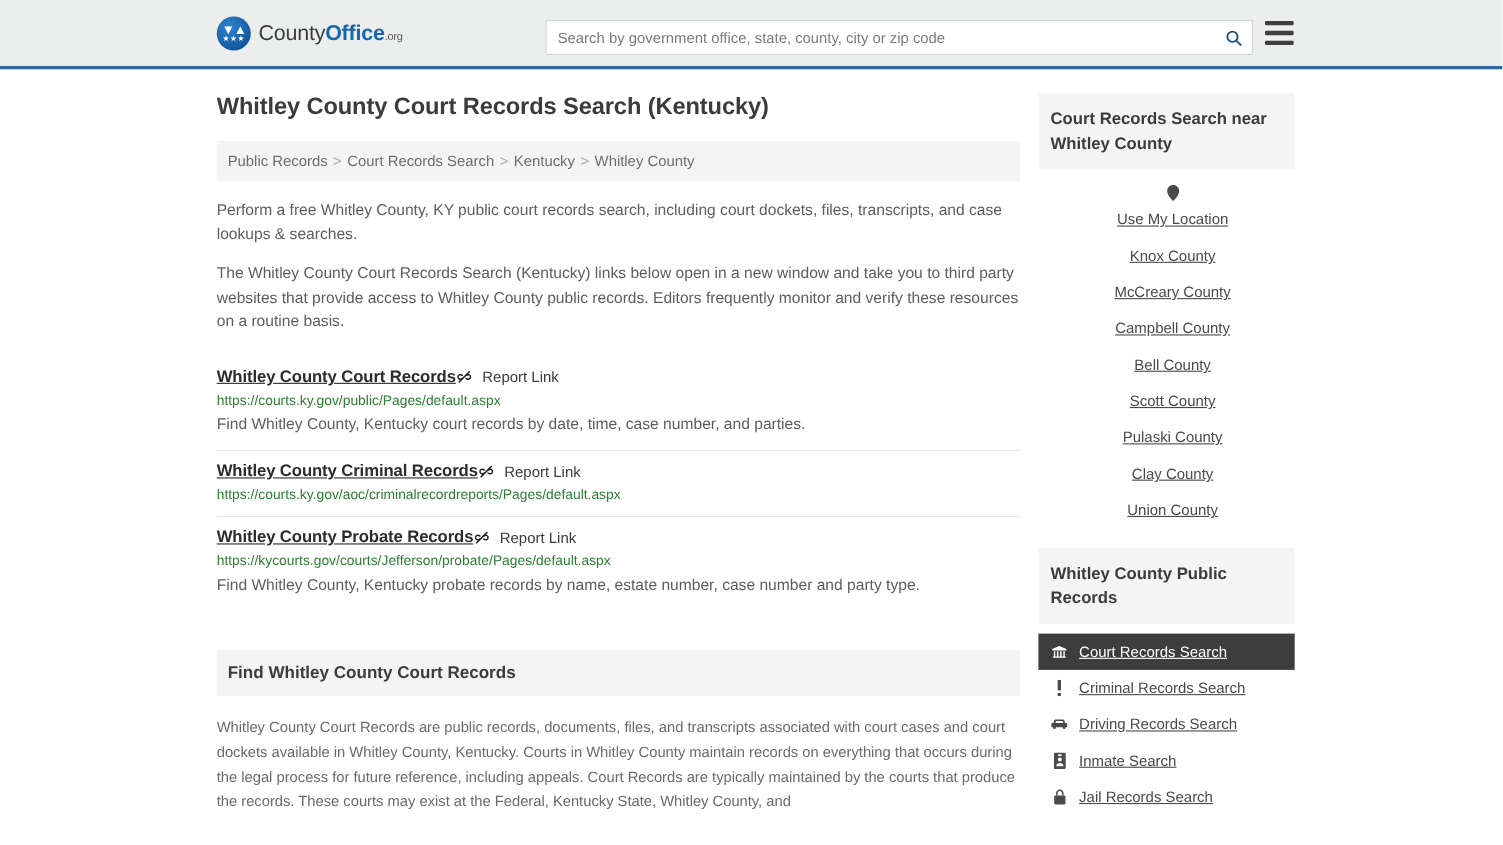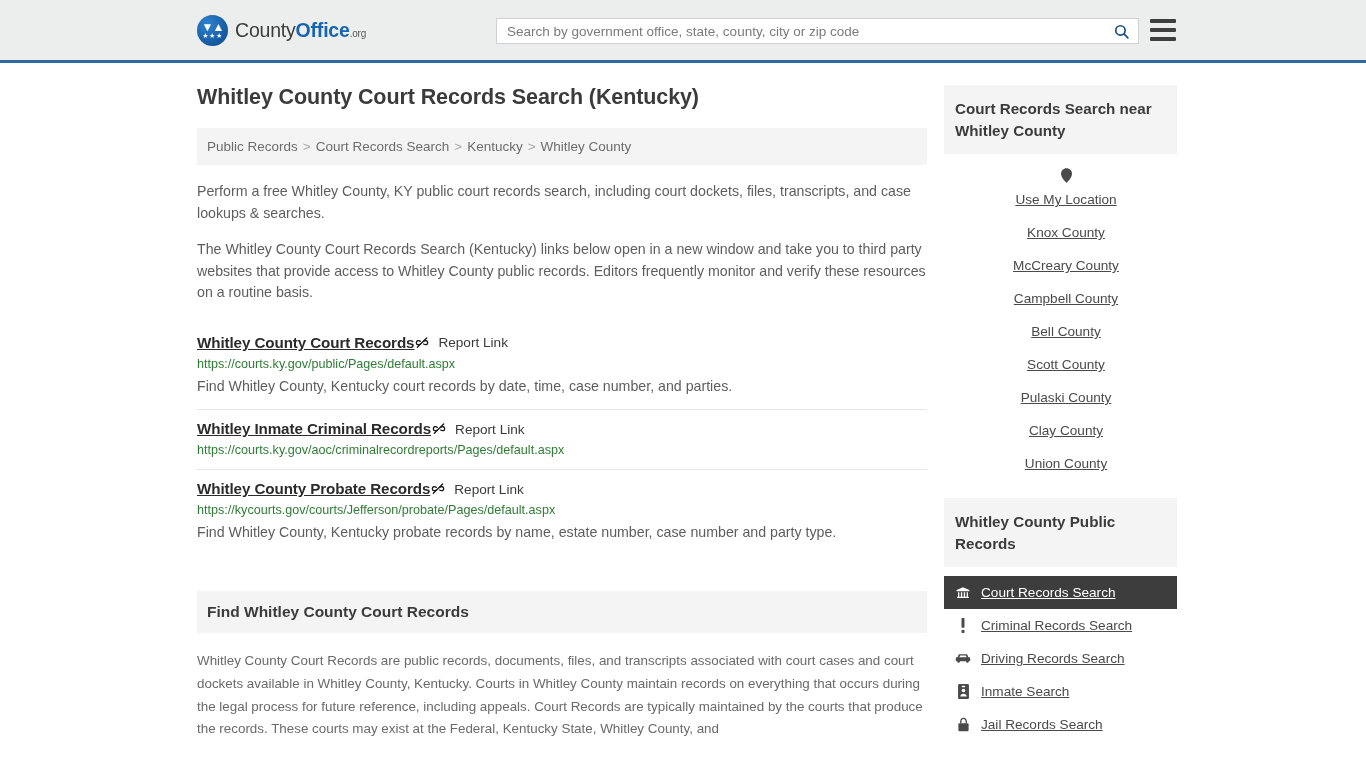--- a/index.html
+++ b/index.html
@@ -44,21 +44,21 @@
     letter-spacing: -0.2px;
     white-space: nowrap;
   }
   .logo-text .county { color:#3c3c3c; font-weight: 400; }
   .logo-text .office { color:#1565b0; font-weight: 700; }
   .logo-text .org    { color:#5a5a5a; font-weight: 400; font-size: 10px; }
 
   .search-wrap {
     position: absolute;
     left: 496px; top: 18px;
-    width: 643px; height: 26px;
+    width: 643px; height: 32px;
     background: #fff;
     border: 1px solid #cfd2d4;
     display: flex; align-items: center;
   }
   .search-input {
     flex: 1 1 auto;
     border: none; outline: none;
     font-family: "Liberation Sans", sans-serif;
     font-size: 13.5px;
     color: #333;
@@ -313,21 +313,21 @@
               </span>
               <span>Report Link</span>
             </div>
           </div>
           <div class="link-url">https://courts.ky.gov/public/Pages/default.aspx</div>
           <div class="link-desc">Find Whitley County, Kentucky court records by date, time, case number, and parties.</div>
         </div>
 
         <div class="link-item">
           <div class="link-row-top">
-            <a class="link-title" href="#">Whitley Inmate Criminal Records</a>
+            <a class="link-title" href="#">Whitley County Criminal Records</a>
             <div class="report-link">
               <span>
                 <svg width="16" height="16" viewBox="0 0 24 24" fill="none" stroke="#1a1a1a" stroke-width="2" stroke-linecap="round">
                   <path d="M9.5 9.5 C6.5 7.5 3.5 8.5 3.5 11.5 C3.5 14.5 6.5 15.5 9.5 13.5"></path>
                   <path d="M14.5 13.5 C17.5 15.5 20.5 14.5 20.5 11.5 C20.5 8.5 17.5 7.5 14.5 9.5"></path>
                   <line x1="5" y1="18.5" x2="19" y2="4.5"></line>
                 </svg>
               </span>
               <span>Report Link</span>
             </div>

